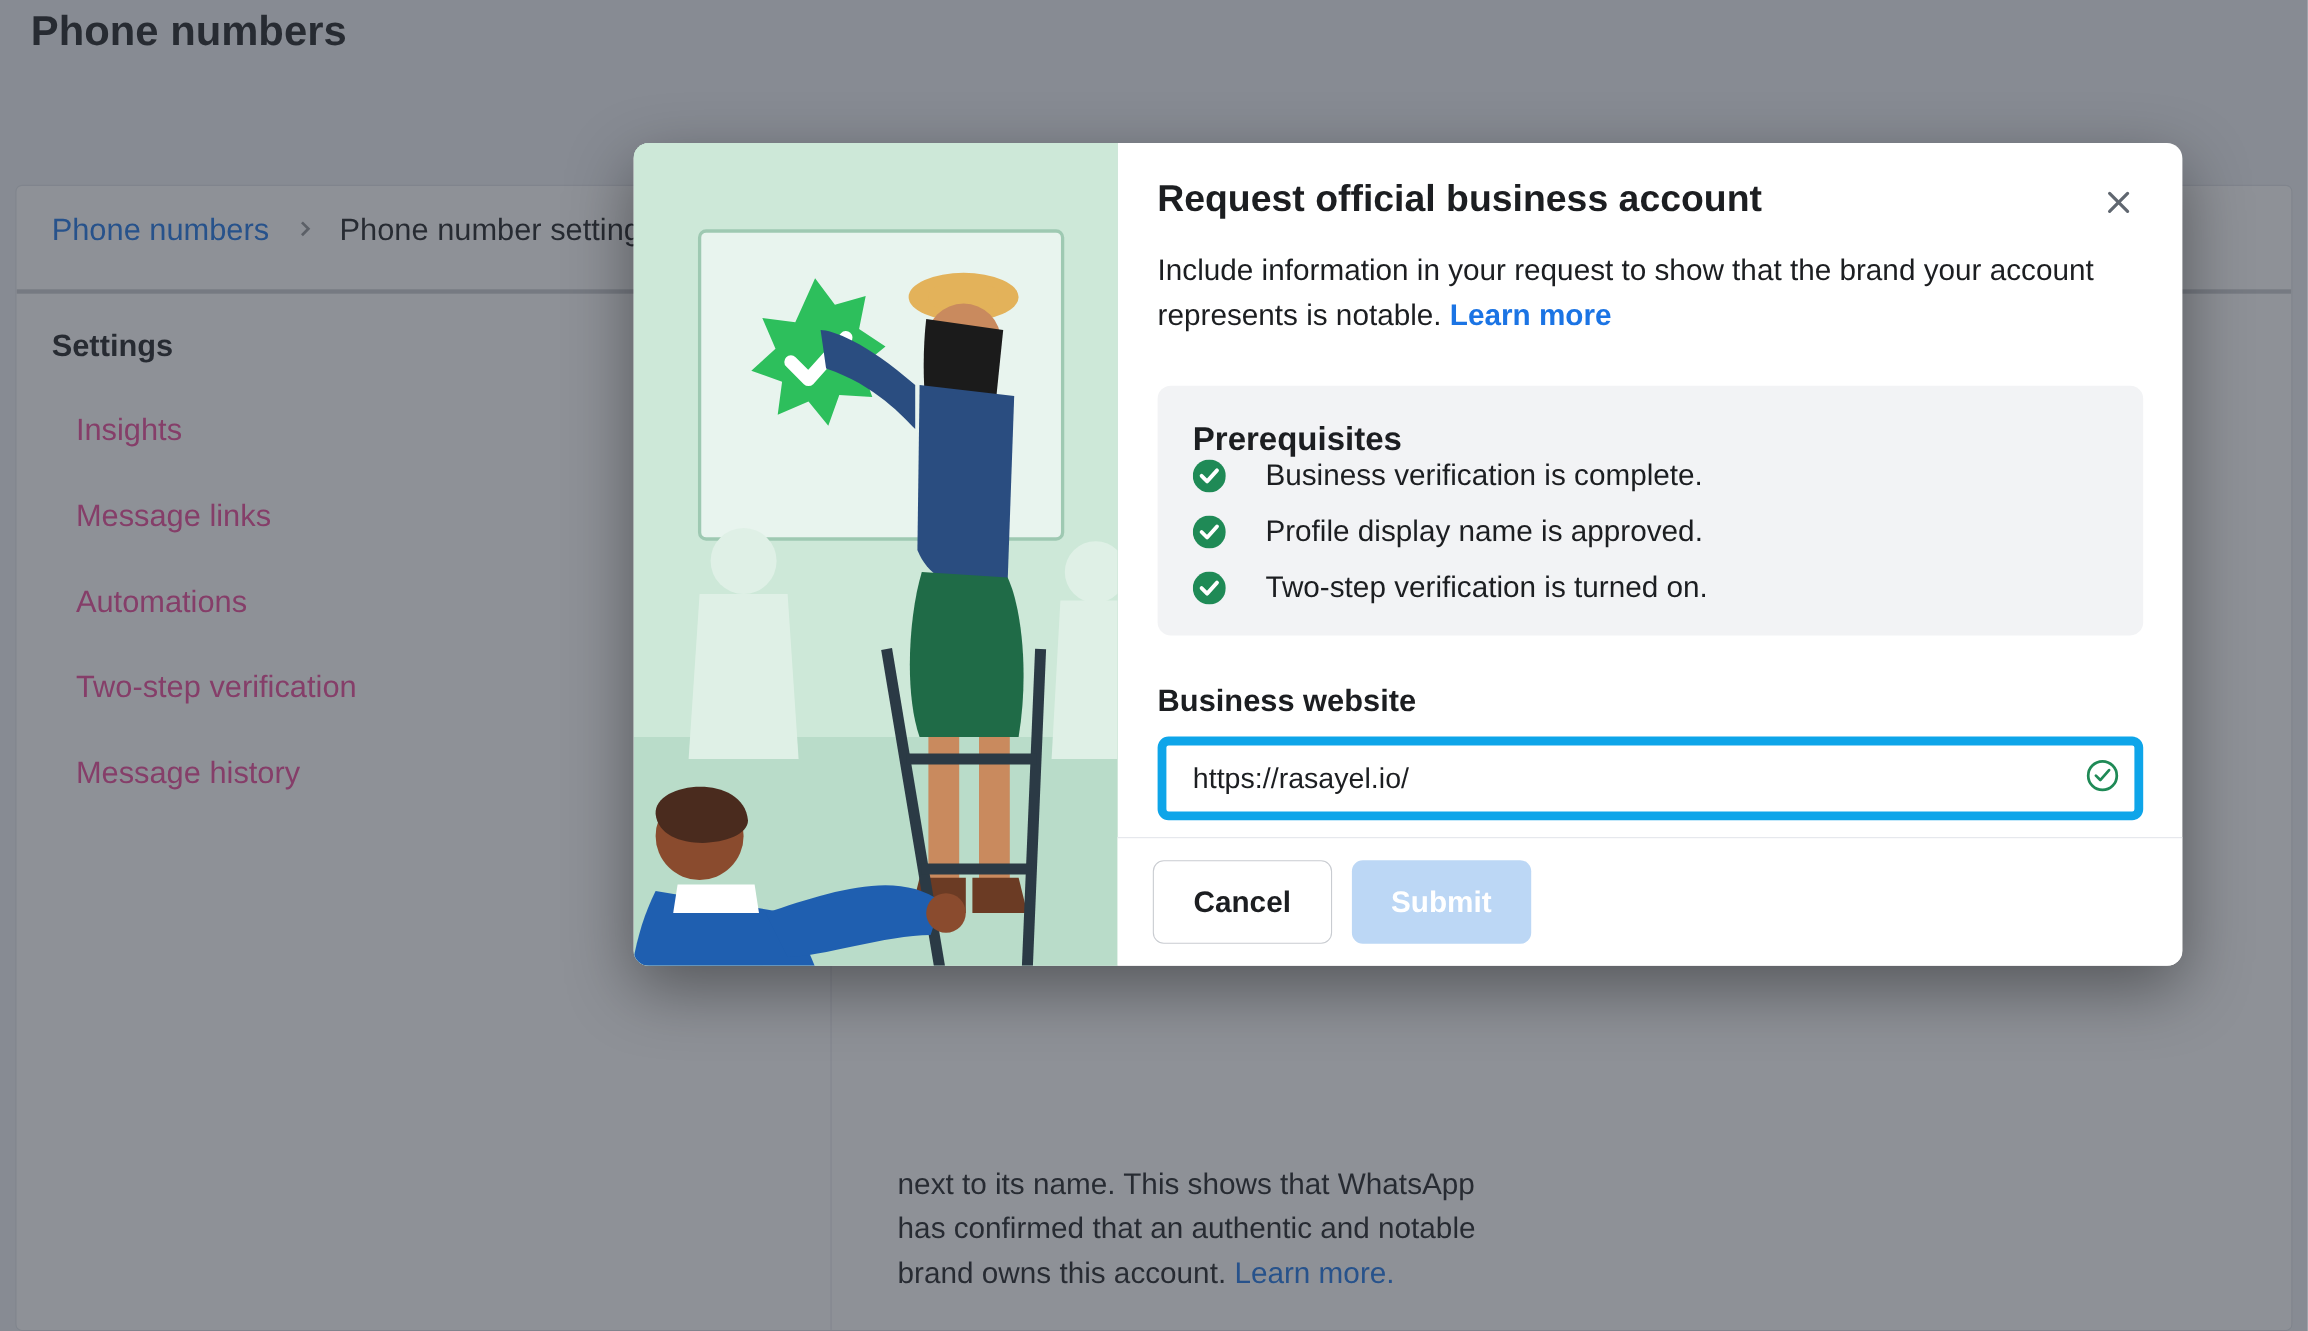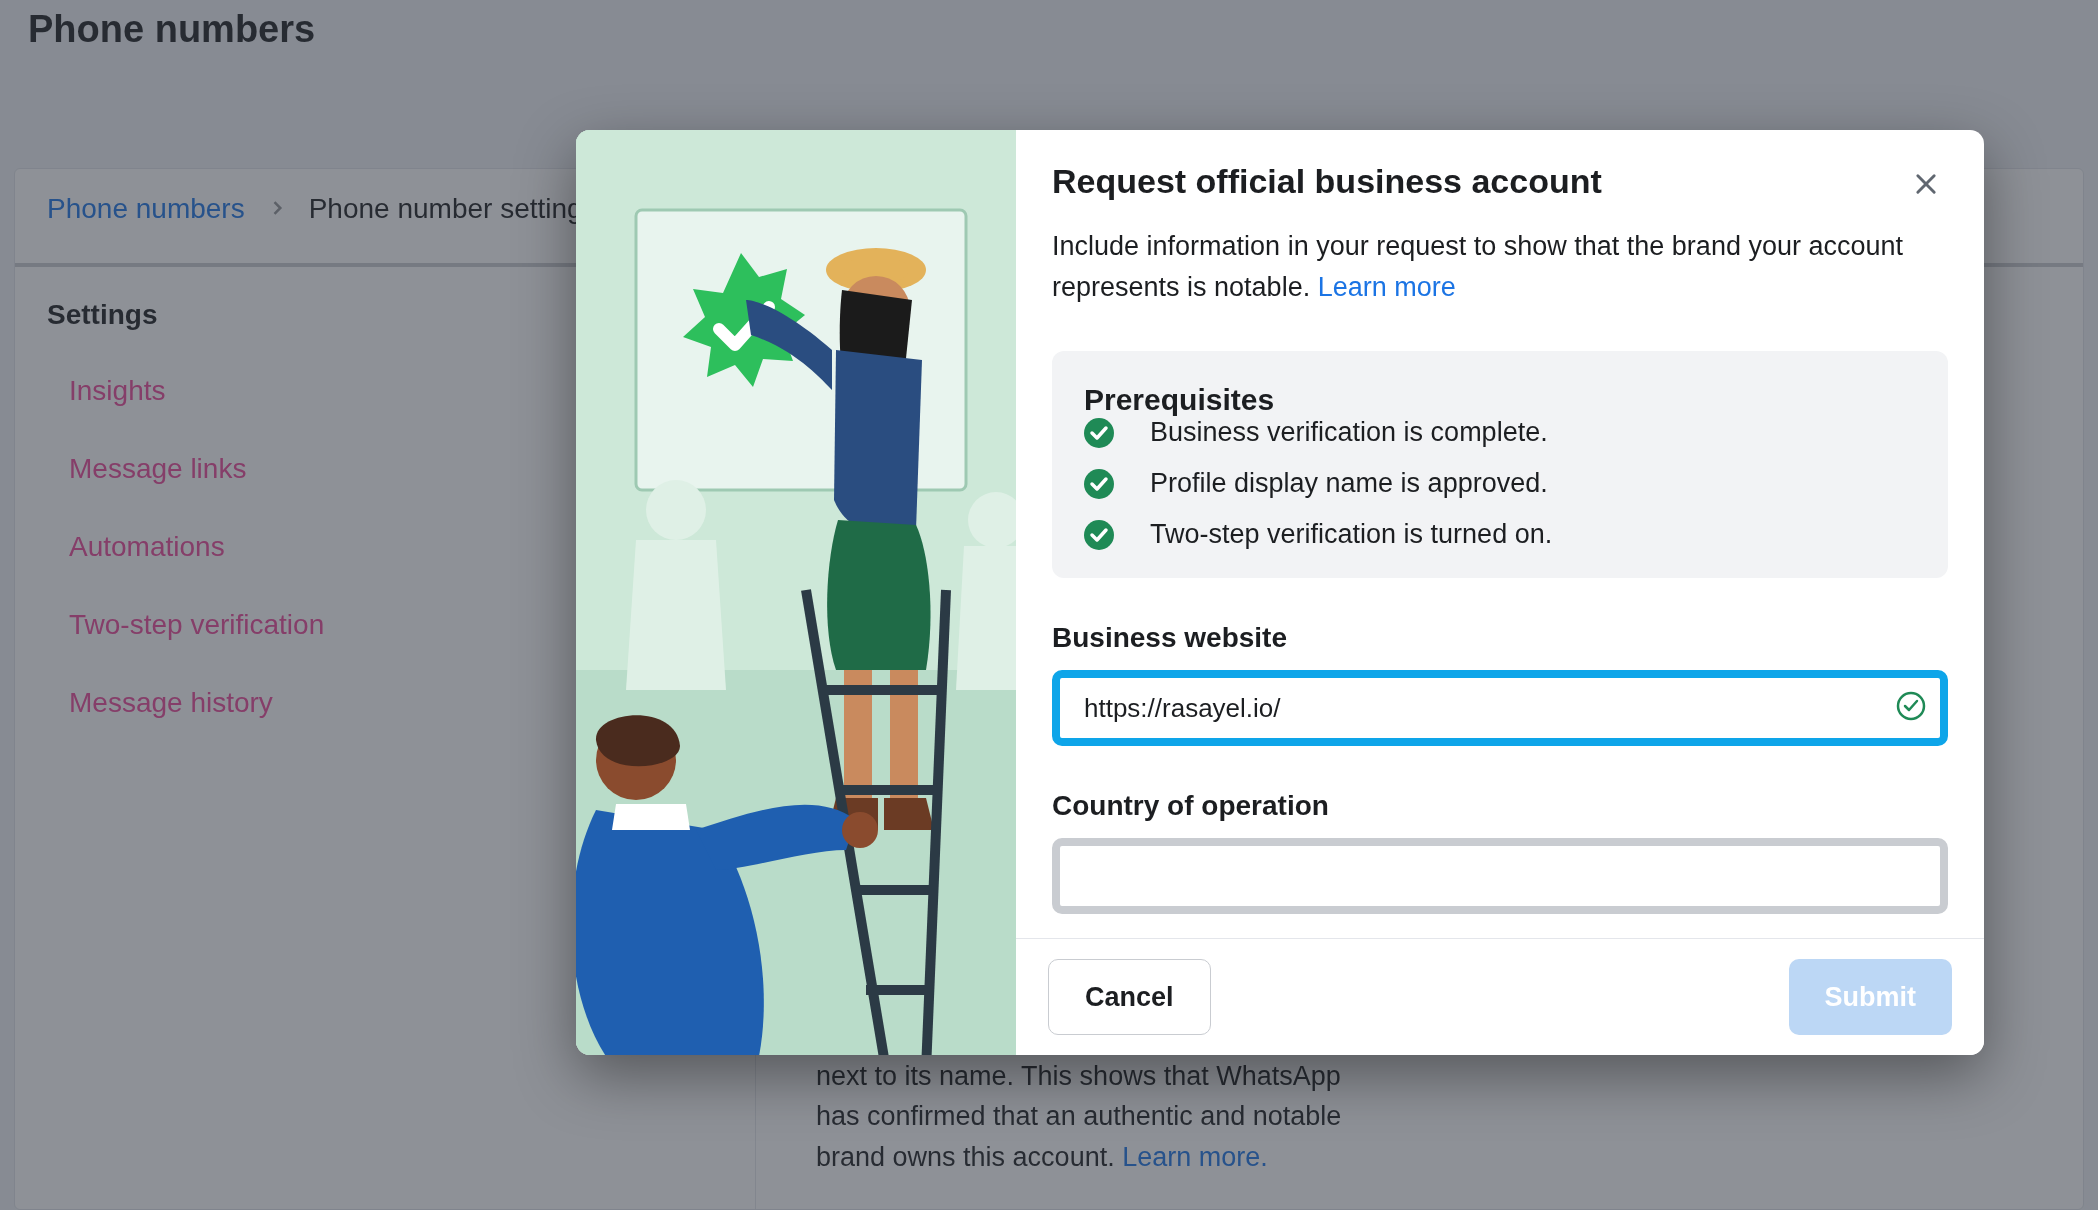--- a/index.html
+++ b/index.html
@@ -91,21 +91,21 @@
   .detail-text a { color:#1b74e4; text-decoration:none; cursor:pointer; }
 
   
   .scrim {
     position:absolute; inset:0;
     background: rgba(50,55,65,0.55);
   }
   .modal {
     position: absolute;
     left: 576px; top: 130px;
-    width: 1408px; height: 925px;
+    width: 1408px; height: 748px;
     background: #fff;
     border-radius: 14px;
     box-shadow: 0 20px 60px rgba(0,0,0,0.4);
     display: flex;
     overflow: hidden;
   }
   .modal-illus {
     width: 440px;
     background: #b9dcc9;
     position: relative;
@@ -137,21 +137,21 @@
     overflow-y: auto;
     padding: 0 36px 20px 36px;
     position:relative;
   }
   .modal-desc {
     font-size: 27px;
     line-height: 1.5;
     color: #1c1e21;
     margin-top: 12px;
   }
-  .modal-desc a { color:#1b74e4; text-decoration:none; cursor:pointer;}
+  .modal-desc a { color:#1b74e4; text-decoration:none; cursor:pointer;font-weight:bold;}
 
   .prereq-box {
     margin-top: 44px;
     background: #f2f3f5;
     border-radius: 12px;
     padding: 32px 32px 28px 32px;
   }
   .prereq-title {
     font-size: 30px;
     font-weight: 800;
@@ -192,21 +192,21 @@
   }
   .input-valid-icon {
     position:absolute;
     right: 22px; top: 50%; transform: translateY(-50%);
     color:#1f8a56;
   }
 
   .modal-footer {
     border-top: 1px solid #e4e6eb;
     padding: 20px 32px;
-    display:flex; justify-content:space-between; gap: 18px;
+    display:flex; justify-content:flex-start; gap: 18px;
     background:#fff;
   }
   .btn {
     height: 76px;
     padding: 0 36px;
     font-size: 27px;
     font-weight: 600;
     border-radius: 10px;
     cursor:pointer;
     display:flex; align-items:center; justify-content:center;

